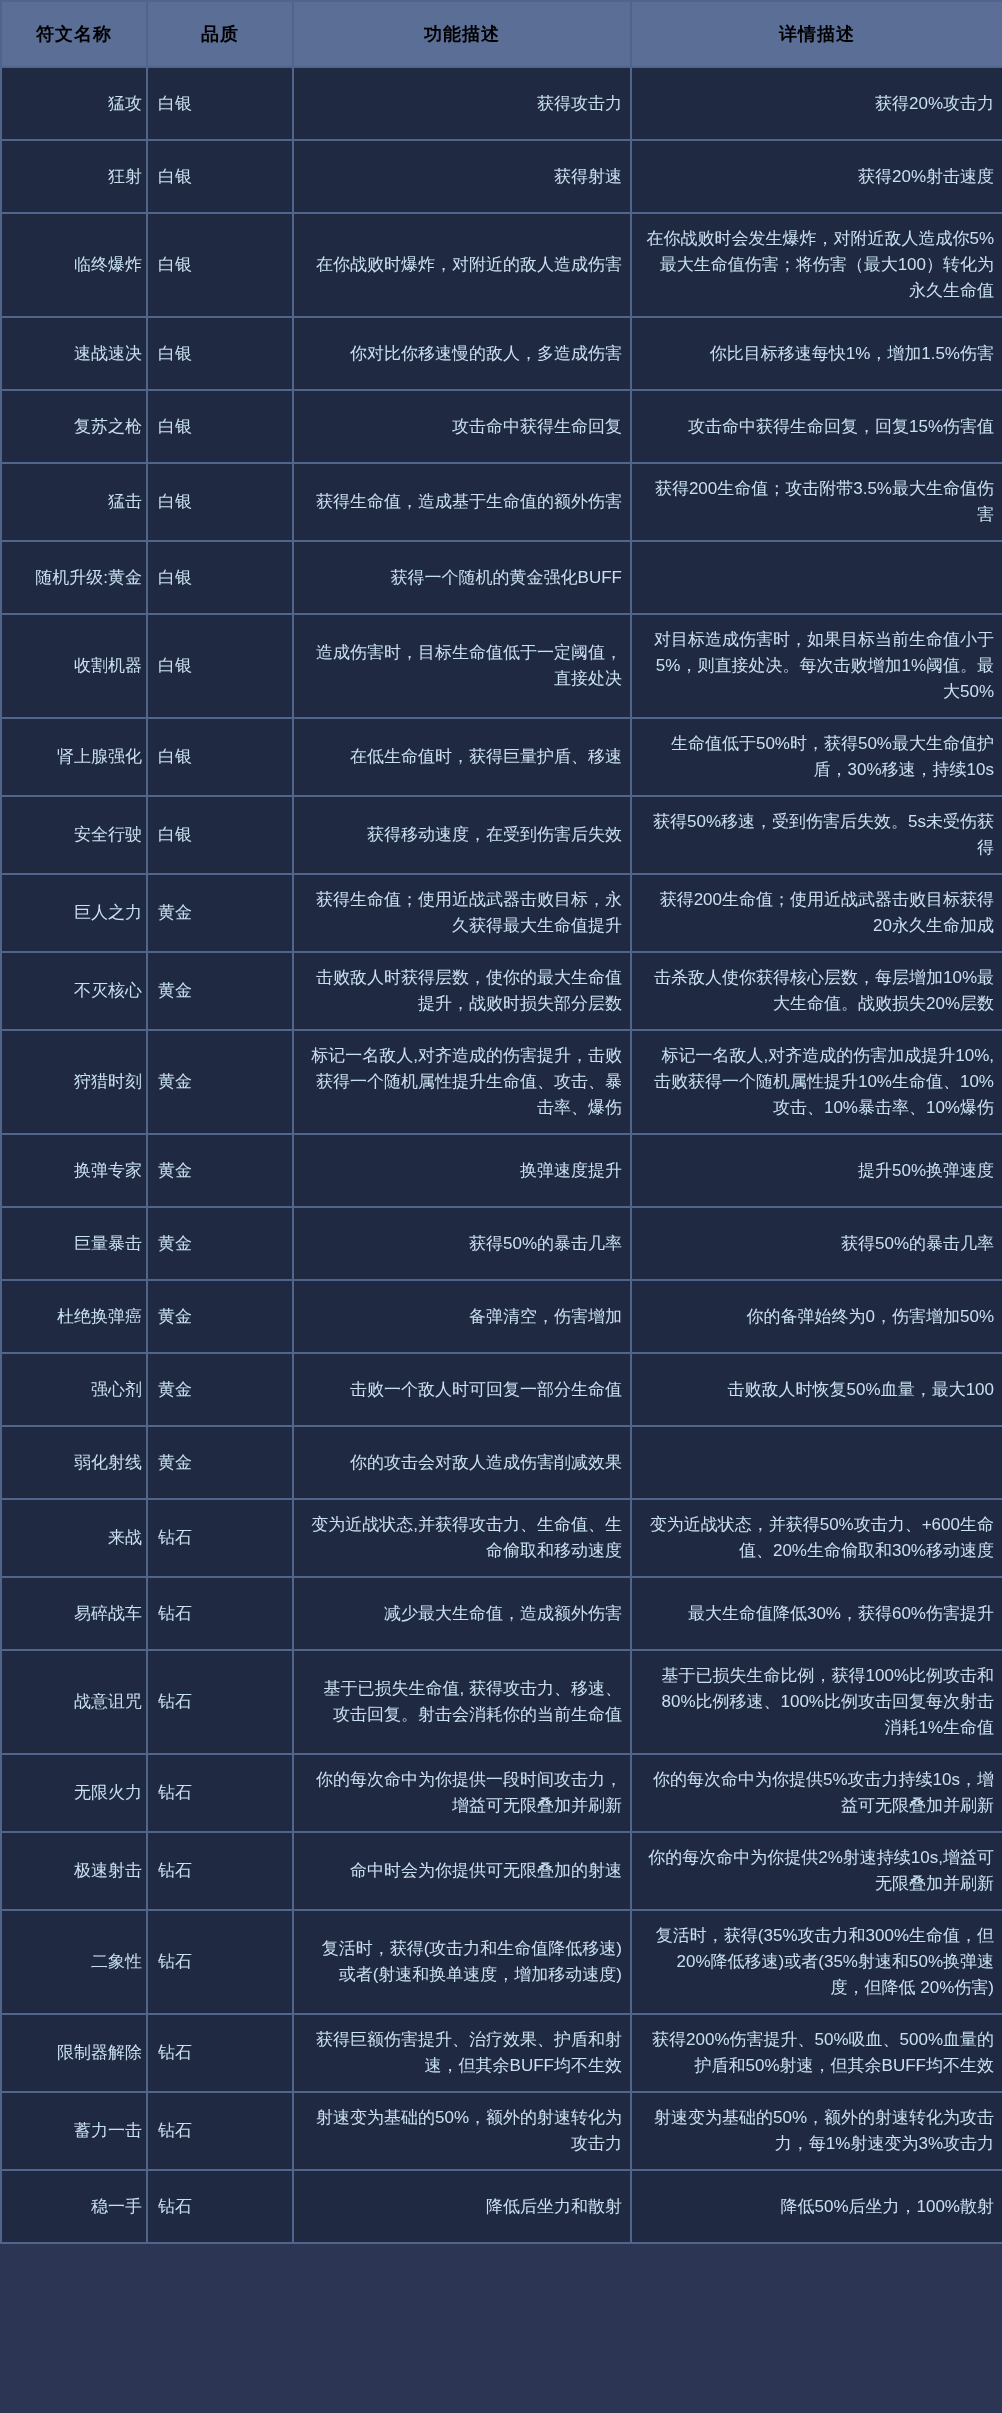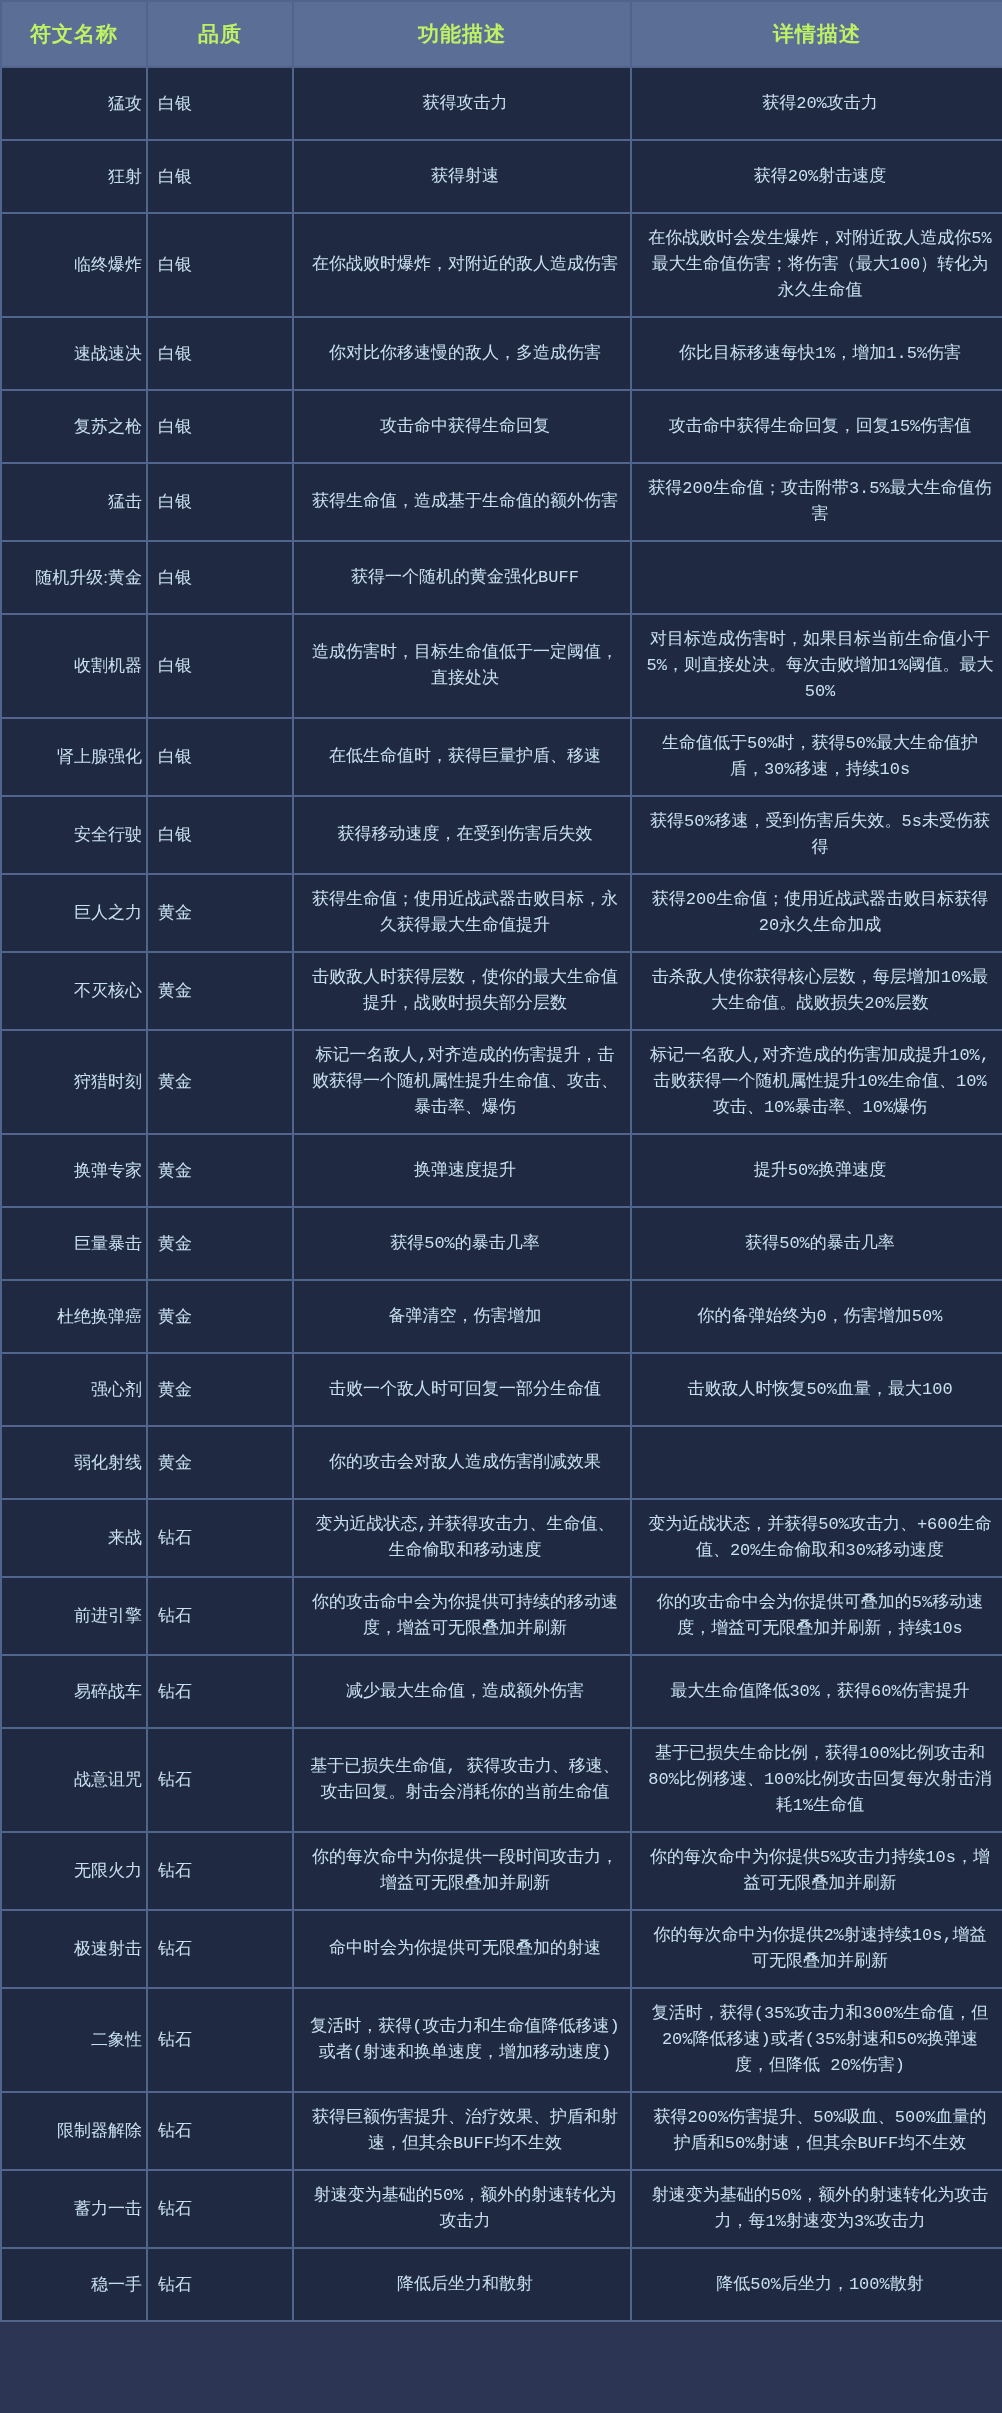--- a/index.html
+++ b/index.html
@@ -24,22 +24,22 @@
     box-sizing: border-box;
     word-break: break-word;
   }
   col.c1 { width: 146px; }
   col.c2 { width: 146px; }
   col.c3 { width: 338px; }
   col.c4 { width: 372px; }
 
   thead th {
     background: #5b6e96;
-    color: #bef264;
-    font-size: 21px;
+    color: #000000;
+    font-size: 18px;
     font-weight: 700;
     height: 66px;
     text-align: center;
     letter-spacing: 1px;
   }
   tbody td {
     background: #1f2942;
     color: #c9e0ef;
     font-size: 17px;
     line-height: 26px;
@@ -47,24 +47,23 @@
     padding: 12px 10px;
   }
   td.c-name {
     text-align: right;
     padding: 12px 4px;
   }
   td.c-quality {
     text-align: left;
   }
   td.c-func, td.c-detail {
-    text-align: center;
+    text-align: right;
     padding-left: 14px;
     padding-right: 8px;
-    font-family: Liberation Mono, monospace;
   }
 </style>
 </head>
 <body>
 
 <div class="page">
   <table class="rune-table">
     <colgroup>
       <col class="c1">
         <col class="c2">
@@ -208,26 +207,20 @@
     <td class="c-detail"></td>
   </tr>
 
   <tr>
     <td class="c-name">来战</td>
     <td class="c-quality">钻石</td>
     <td class="c-func">变为近战状态,并获得攻击力、生命值、生命偷取和移动速度</td>
     <td class="c-detail">变为近战状态，并获得50%攻击力、+600生命值、20%生命偷取和30%移动速度</td>
   </tr>
 
-  <tr>
-    <td class="c-name">前进引擎</td>
-    <td class="c-quality">钻石</td>
-    <td class="c-func">你的攻击命中会为你提供可持续的移动速度，增益可无限叠加并刷新</td>
-    <td class="c-detail">你的攻击命中会为你提供可叠加的5%移动速度，增益可无限叠加并刷新，持续10s</td>
-  </tr>
 
   <tr>
     <td class="c-name">易碎战车</td>
     <td class="c-quality">钻石</td>
     <td class="c-func">减少最大生命值，造成额外伤害</td>
     <td class="c-detail">最大生命值降低30%，获得60%伤害提升</td>
   </tr>
 
   <tr>
     <td class="c-name">战意诅咒</td>

